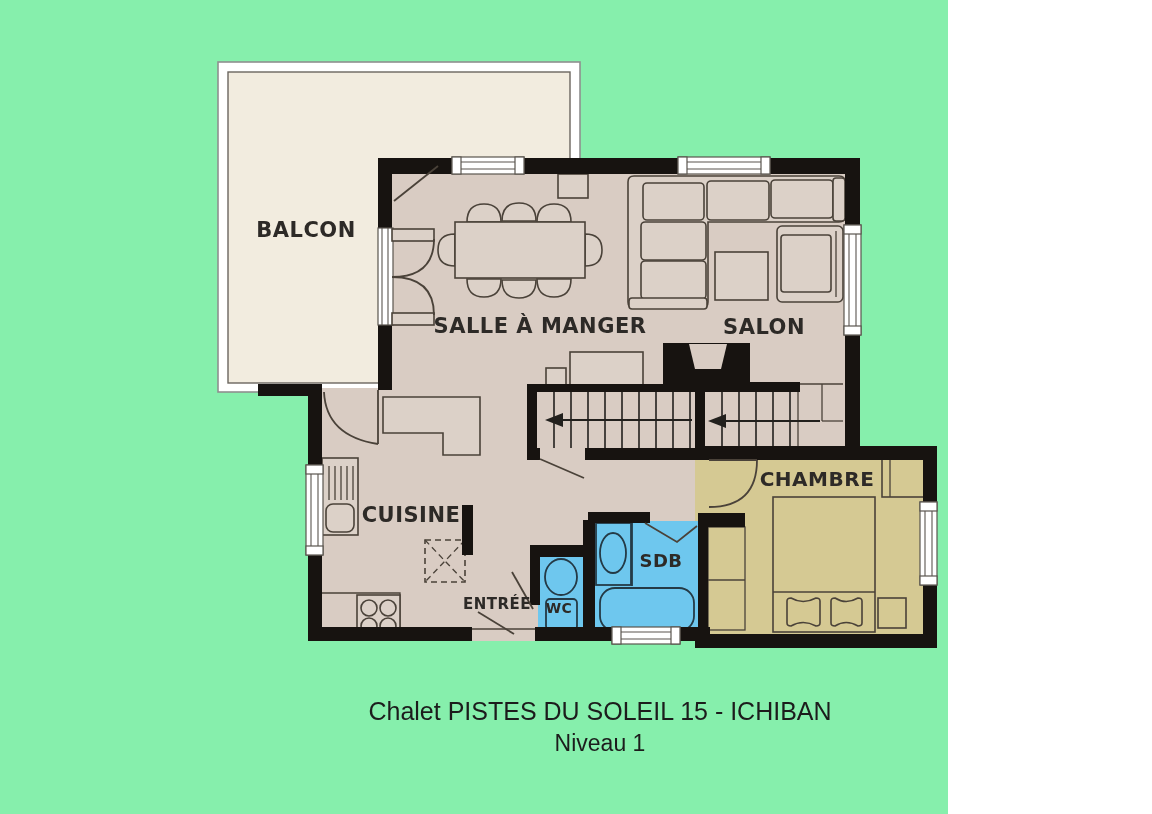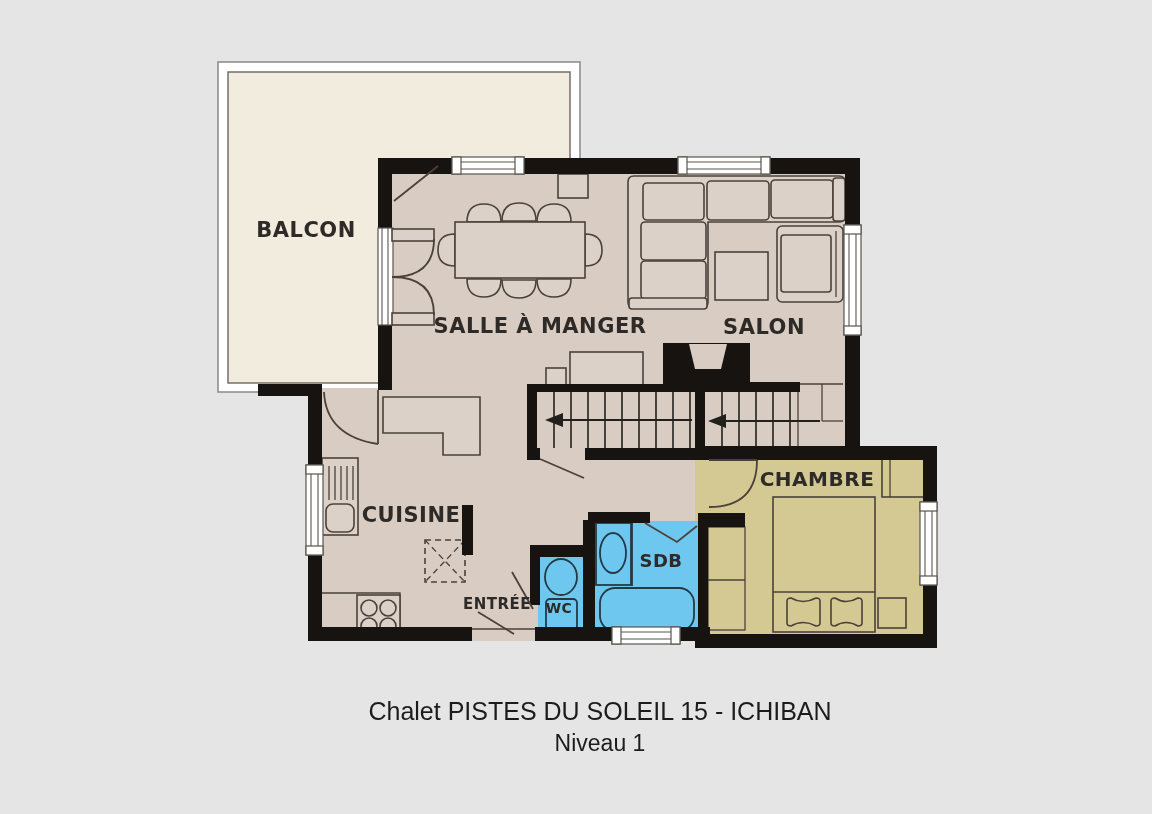--- a/index.html
+++ b/index.html
@@ -1,21 +1,21 @@
 <!DOCTYPE html>
 <html style="--floor: #d9ccc3; --balcony: #f2ecdf; --bedroom: #d5c993; --water: #6ec7ee; --wall: #171310; --text: #2d2a27; --title: #1c1c1c;"><head>
 <meta charset="utf-8">
 <style>
   :root{
     --floor:#d9ccc3; --balcony:#f2ecdf; --bedroom:#d5c993; --water:#6ec7ee;
     --wall:#171310; --line:#4a4239; --furn:#dcd1c8; --text:#2d2a27; --title:#1c1c1c;
     --balcony-border:#8f8f8f;
   }
   html,body{margin:0;padding:0;background:#ffffff;}
-  .page{width:1152px;height:814px;position:relative;background:#e5e5e5;overflow:hidden;}
+  .page{width:948px;height:814px;position:relative;background:#86efac;overflow:hidden;}
   svg{display:block;font-family:"DejaVu Sans",sans-serif;}
   .w{fill:var(--wall);}
   .furn{fill:var(--furn);stroke:var(--line);stroke-width:1.6;}
   .furn2{fill:none;stroke:var(--line);stroke-width:1.6;}
   .thin{stroke:var(--line);stroke-width:1.3;fill:none;}
   .door{stroke:var(--line);stroke-width:1.8;fill:none;}
   .win{fill:#ffffff;stroke:#5a554f;stroke-width:1.2;}
   .winline{stroke:#5a554f;stroke-width:1.1;}
   .fixw{fill:none;stroke:#243a46;stroke-width:1.8;}
   .lbl{fill:var(--text);font-weight:600;letter-spacing:.5px;}

